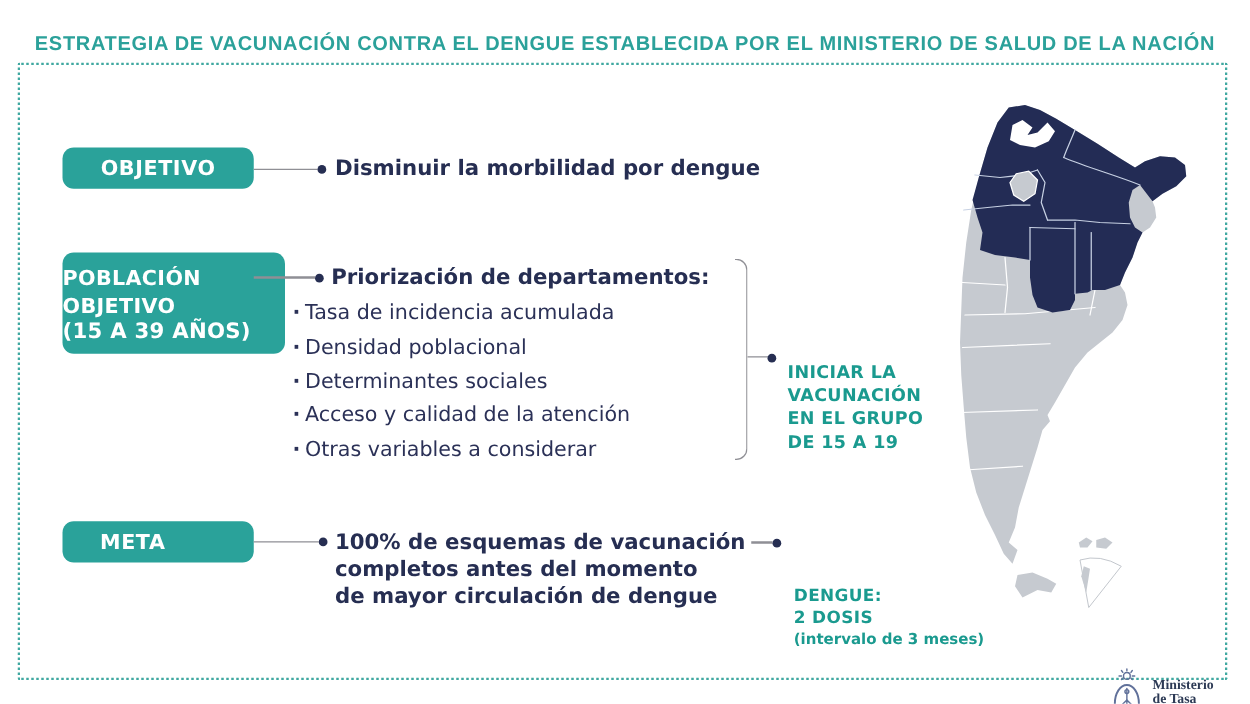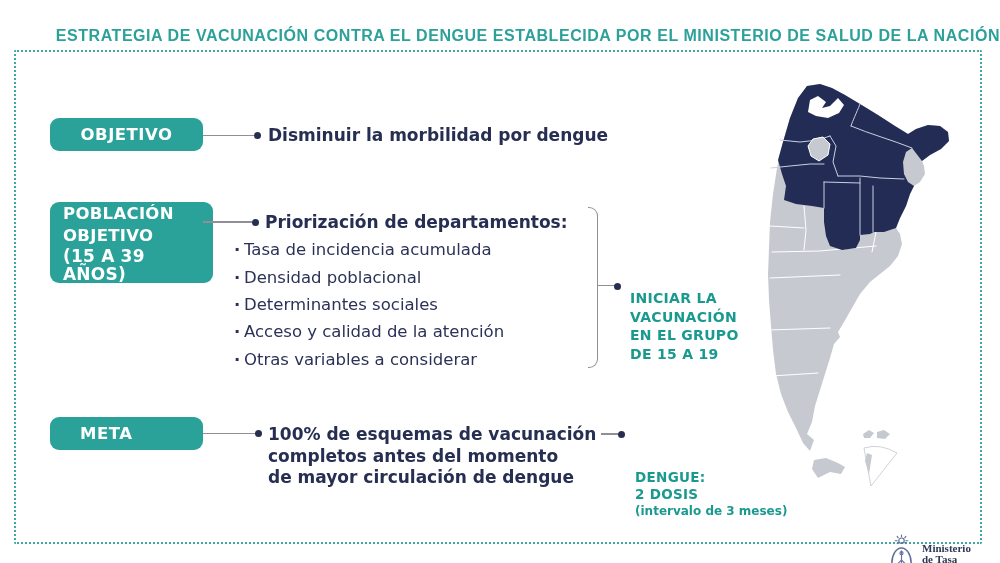--- a/index.html
+++ b/index.html
@@ -12,35 +12,35 @@
     --border-dot:#3fa8a0;
   }
   *{margin:0;padding:0;box-sizing:border-box;}
   html,body{width:1000px;height:563px;}
   body{
     position:relative;background:#ffffff;overflow:hidden;
     font-family:"DejaVu Sans","Liberation Sans",sans-serif;
     color:var(--navy);
   }
   .page-title{
-    position:absolute;top:27px;left:0;width:1000px;text-align:right;
+    position:absolute;top:27px;left:0;width:1000px;text-align:center;
     font-family:"Liberation Sans",sans-serif;
     font-size:16px;font-weight:700;letter-spacing:.55px;color:#2ba19a;
     white-space:nowrap;
   }
   .frame{
     position:absolute;left:14px;top:50px;width:968px;height:494px;
     border:2px dotted var(--border-dot);border-radius:2px;
   }
   .label-box{
     position:absolute;background:var(--teal);color:#fff;border-radius:9px;
     font-weight:700;display:flex;align-items:center;
   }
   .box-objetivo{left:50px;top:118px;width:153px;height:33px;justify-content:center;font-size:16.5px;letter-spacing:.5px;}
-  .box-poblacion{left:50px;top:202px;width:163px;height:81px;padding-left:13px;}
+  .box-poblacion{left:50px;top:202px;width:178px;height:81px;}
   .box-poblacion .lbl-line{font-size:16.5px;line-height:22px;letter-spacing:.3px;}
   .box-poblacion .lbl-small{font-size:17px;line-height:18px;letter-spacing:.2px;}
   .box-meta{left:50px;top:417px;width:153px;height:33px;padding-left:30px;font-size:16.5px;letter-spacing:.5px;text-align:center;}
   .cline{position:absolute;height:1.5px;background:var(--line-gray);}
   .cdot{position:absolute;width:7px;height:7px;border-radius:50%;background:var(--navy);}
   .heading{position:absolute;font-weight:700;font-size:17px;line-height:19px;color:var(--navy);white-space:nowrap;}
   .meta-text{position:absolute;left:268px;top:424px;font-weight:700;font-size:17px;line-height:21.5px;color:var(--navy);white-space:nowrap;}
   .criteria{position:absolute;left:234px;top:236px;list-style:none;}
   .criteria li{height:27.4px;display:flex;align-items:center;font-size:16.5px;color:#2b3157;white-space:nowrap;}
   .criteria .b{width:10px;color:#2b3157;font-weight:700;}

